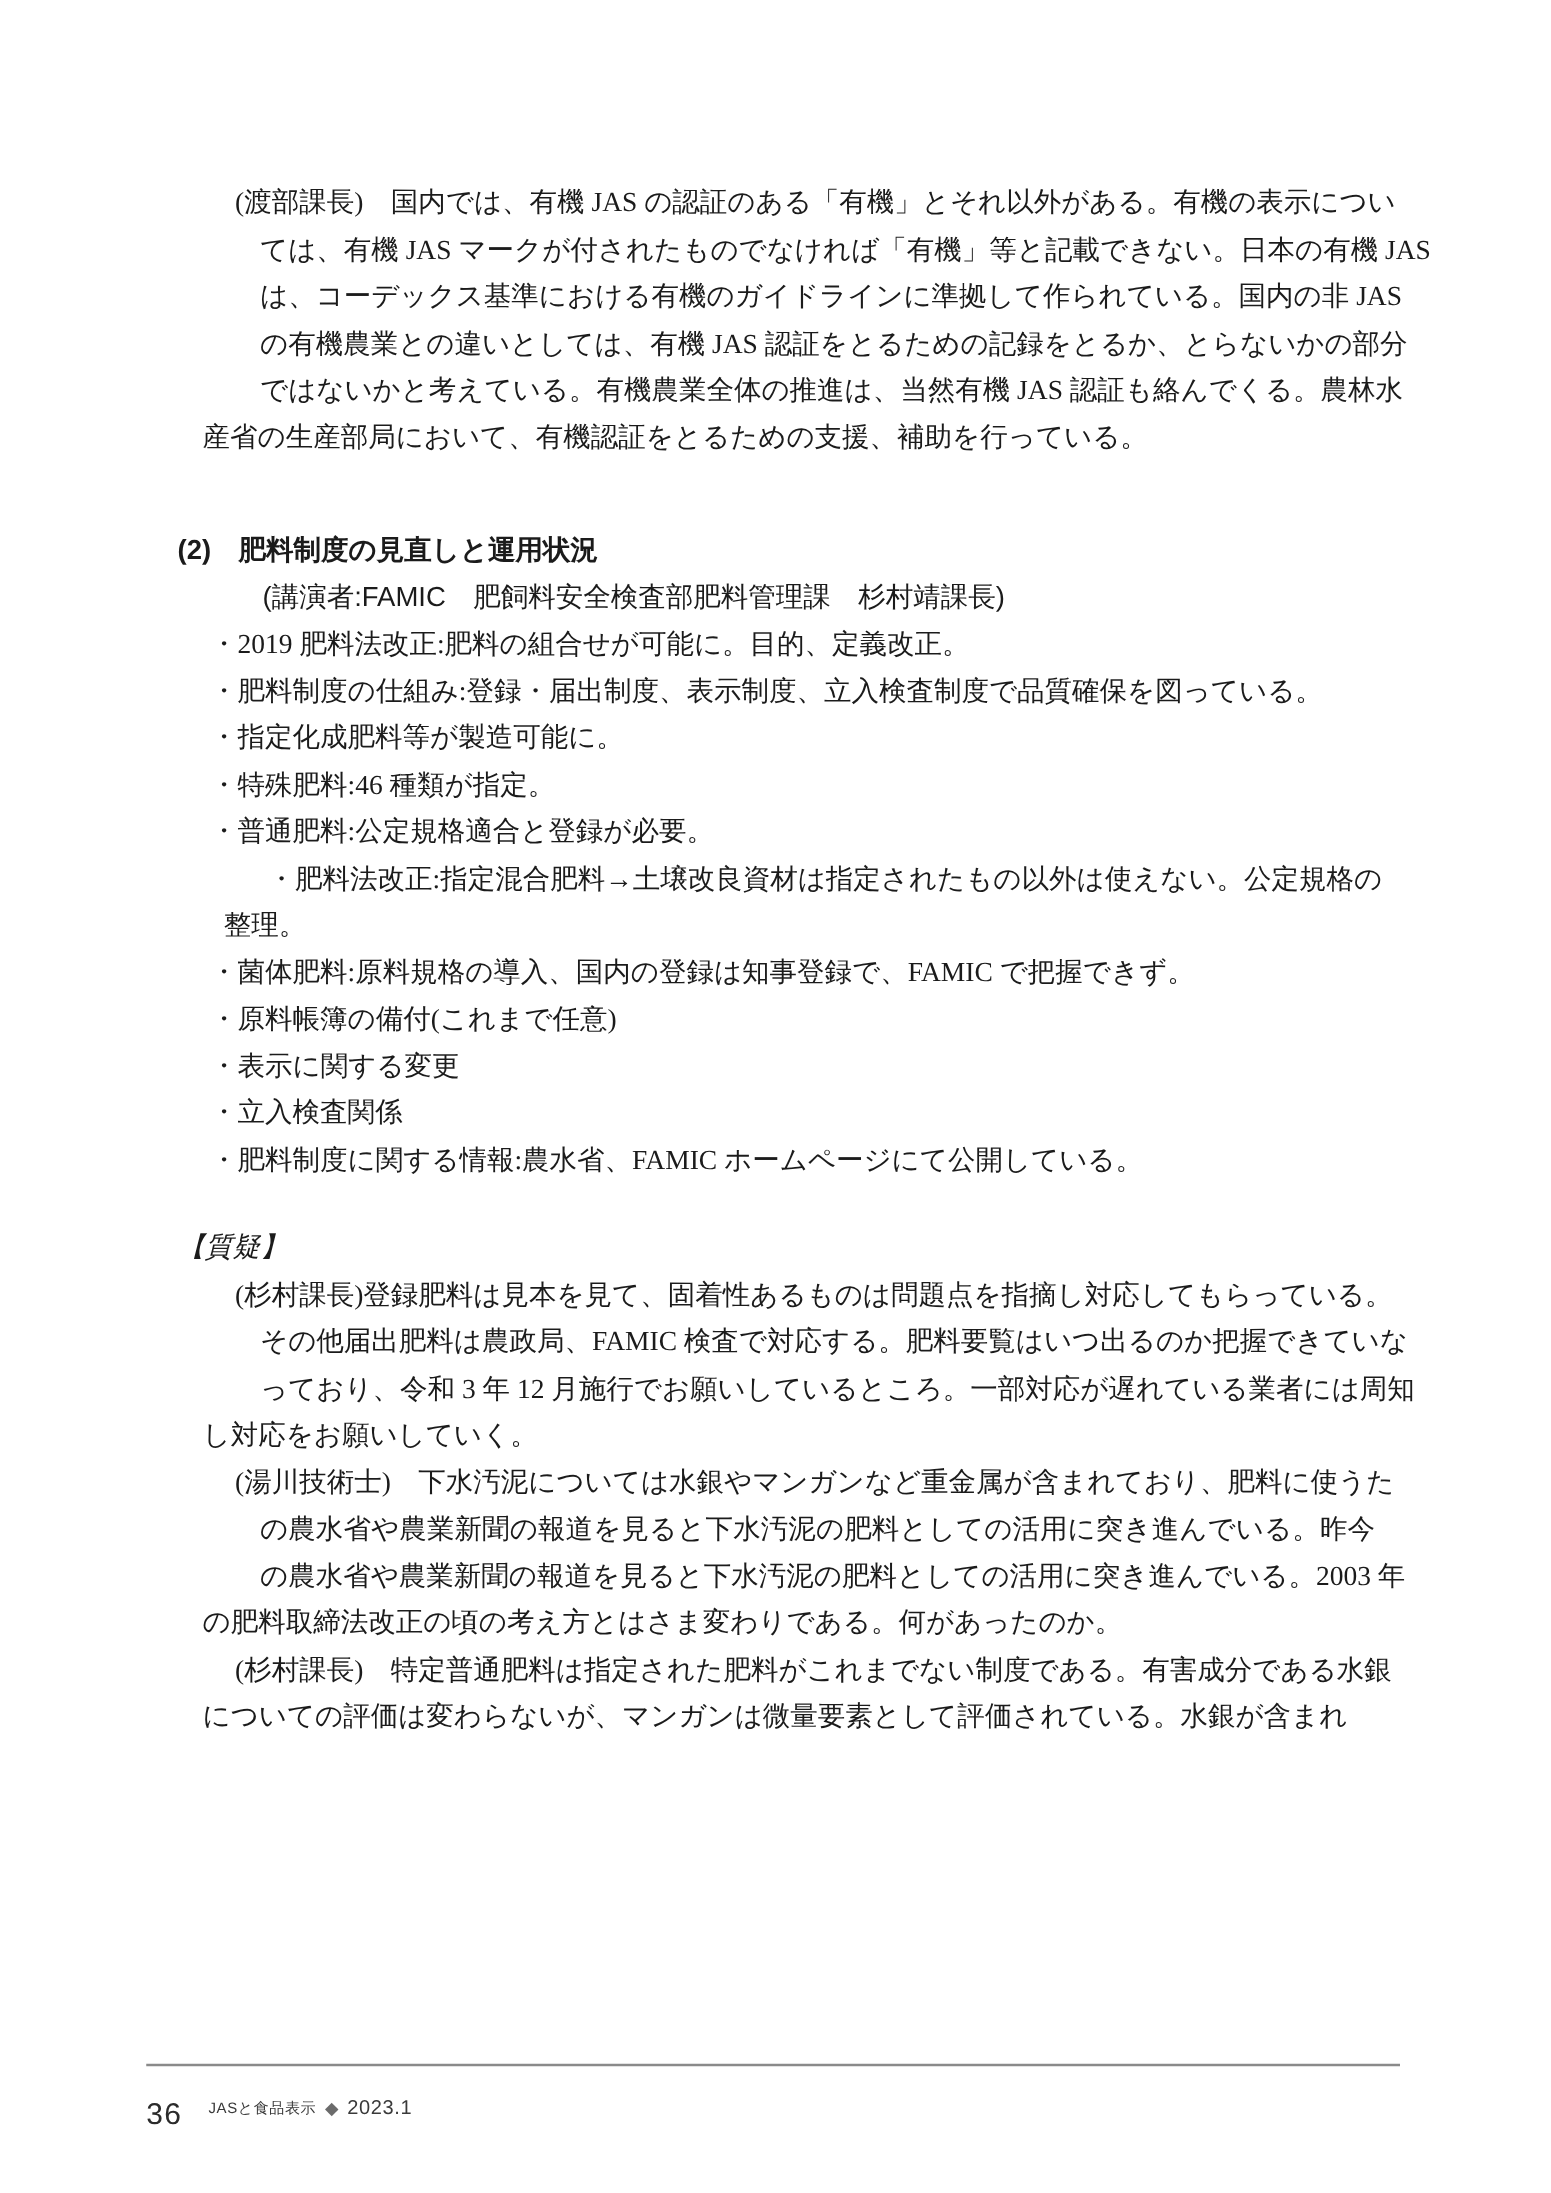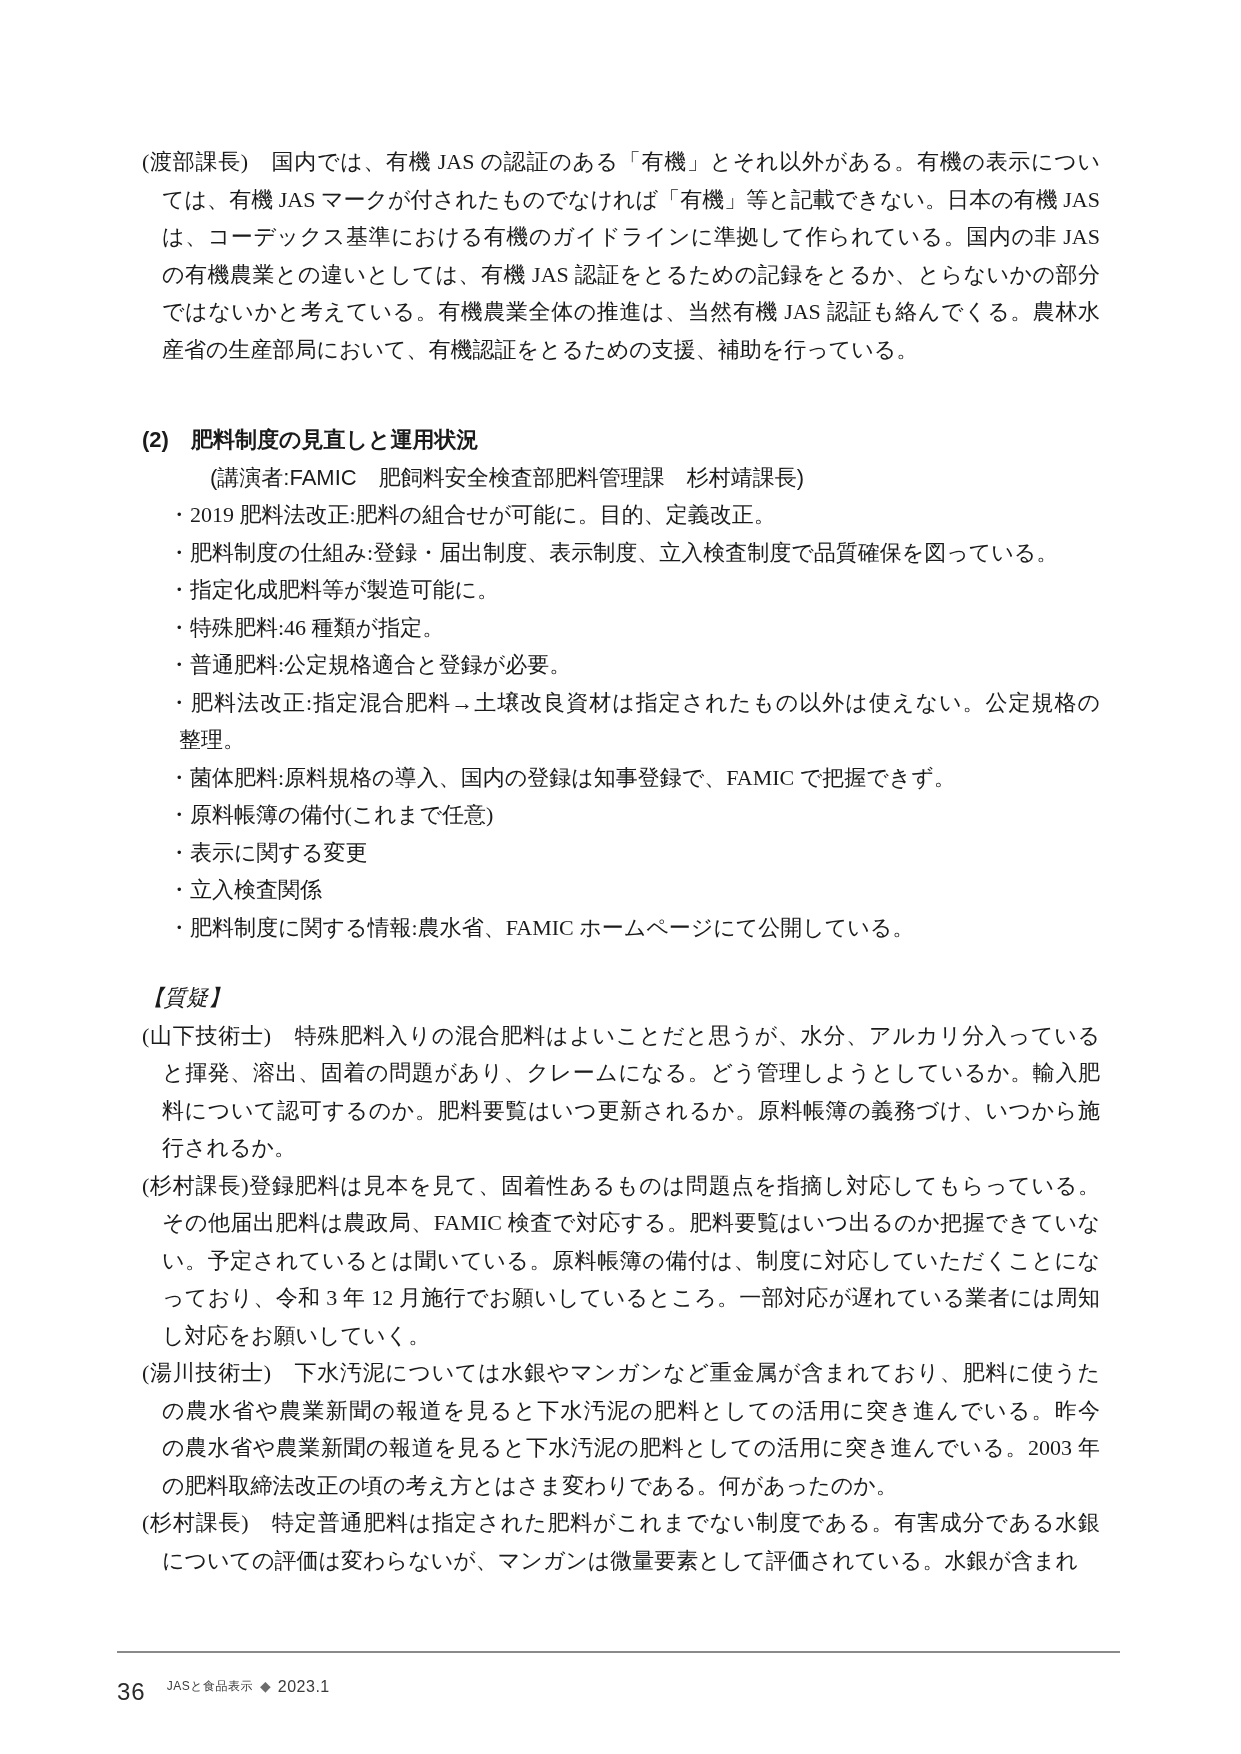--- a/index.html
+++ b/index.html
@@ -14,21 +14,21 @@
   #document-page { position: absolute; inset: 0; }
 
   
   #body-text {
     position: absolute;
     left: 142px; top: 143px; width: 958px;
     font-size: 22px;
     line-height: 37.5px;
   }
   .line { white-space: nowrap; }
-  .line.fill { text-align: justify; text-align-last: justify; }
+  .line.fill { text-align: justify; text-align-last: justify; margin-left: 46px; }
 
   .speaker-paragraph { padding-left: 20px; }
   .speaker-paragraph .line.first { text-indent: -20px; }
 
   .bullet { margin-left: 26px; padding-left: 11px; }
   .bullet .line.first { text-indent: -11px; }
 
   .heading, .subheading {
     font-family: "Liberation Sans", "DejaVu Sans", sans-serif;
   }
@@ -108,30 +108,23 @@
       </div>
       <div class="block bullet" data-name="bullet-tachiiri-kensa">
         <div class="line first" data-name="text-line">・立入検査関係</div>
       </div>
       <div class="block bullet" data-name="bullet-seido-joho">
         <div class="line first" data-name="text-line">・肥料制度に関する情報:農水省、FAMIC ホームページにて公開している。</div>
       </div>
       <div class="block section-heading" data-name="qa-heading">
         <div class="line first" data-name="text-line">【質疑】</div>
       </div>
-      <div class="block speaker-paragraph" data-name="paragraph-yamashita">
-        <div class="line first fill" data-name="text-line">(山下技術士)　特殊肥料入りの混合肥料はよいことだと思うが、水分、アルカリ分入っている</div>
-        <div class="line fill" data-name="text-line">と揮発、溶出、固着の問題があり、クレームになる。どう管理しようとしているか。輸入肥</div>
-        <div class="line fill" data-name="text-line">料について認可するのか。肥料要覧はいつ更新されるか。原料帳簿の義務づけ、いつから施</div>
-        <div class="line" data-name="text-line">行されるか。</div>
-      </div>
       <div class="block speaker-paragraph" data-name="paragraph-sugimura-1">
         <div class="line first fill" data-name="text-line">(杉村課長)登録肥料は見本を見て、固着性あるものは問題点を指摘し対応してもらっている。</div>
         <div class="line fill" data-name="text-line">その他届出肥料は農政局、FAMIC 検査で対応する。肥料要覧はいつ出るのか把握できていな</div>
-        <div class="line fill" data-name="text-line">い。予定されているとは聞いている。原料帳簿の備付は、制度に対応していただくことにな</div>
         <div class="line fill" data-name="text-line">っており、令和 3 年 12 月施行でお願いしているところ。一部対応が遅れている業者には周知</div>
         <div class="line" data-name="text-line">し対応をお願いしていく。</div>
       </div>
       <div class="block speaker-paragraph" data-name="paragraph-yukawa">
         <div class="line first fill" data-name="text-line">(湯川技術士)　下水汚泥については水銀やマンガンなど重金属が含まれており、肥料に使うた</div>
         <div class="line fill" data-name="text-line">の農水省や農業新聞の報道を見ると下水汚泥の肥料としての活用に突き進んでいる。昨今</div>
         <div class="line fill" data-name="text-line">の農水省や農業新聞の報道を見ると下水汚泥の肥料としての活用に突き進んでいる。2003 年</div>
         <div class="line" data-name="text-line">の肥料取締法改正の頃の考え方とはさま変わりである。何があったのか。</div>
       </div>
       <div class="block speaker-paragraph" data-name="paragraph-sugimura-2">

